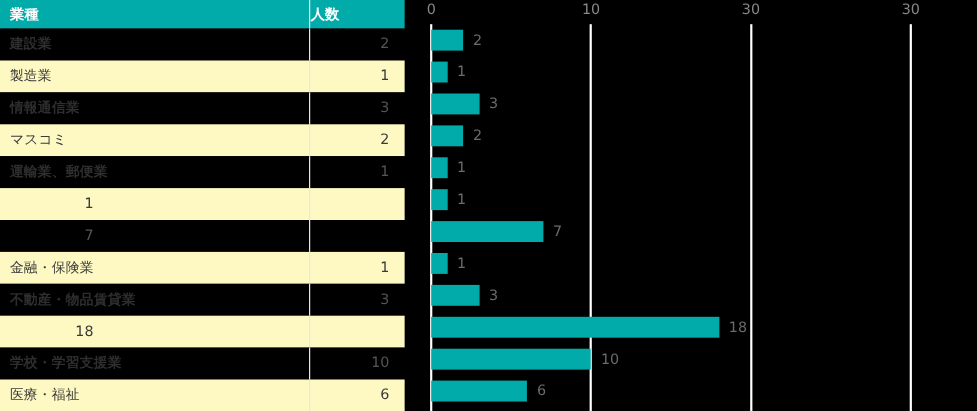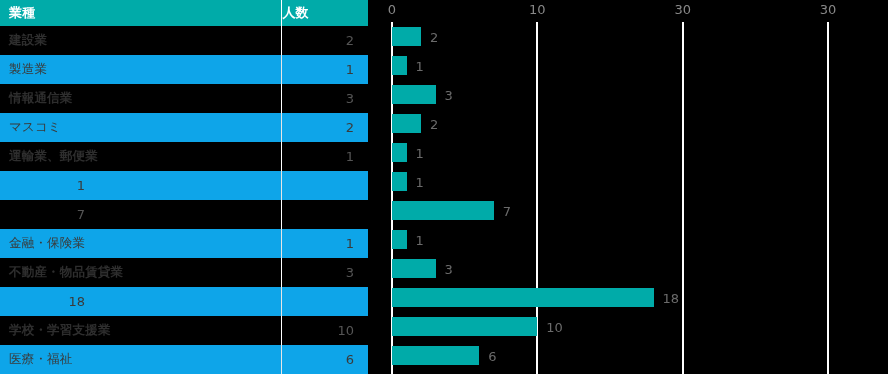--- a/index.html
+++ b/index.html
@@ -16,21 +16,21 @@
     position:absolute;left:0;top:0;width:368px;height:374px;
     background:#000000;
   }
   .trow{
     position:relative;width:368px;box-sizing:border-box;
     display:flex;align-items:center;
   }
   .trow.header{height:26px;background:#00ABA9;}
   .trow.body{height:29px;}
   .trow.dark{background:#000000;}
-  .trow.light{background:#0ea5e9;}
+  .trow.light{background:#fef9c3;}
 
   .cell-label{
     box-sizing:border-box;
     width:281px;height:100%;
     display:flex;align-items:center;
     padding-left:9px;
     font-size:12.5px;
     letter-spacing:.2px;
     white-space:nowrap;
     overflow:hidden;

